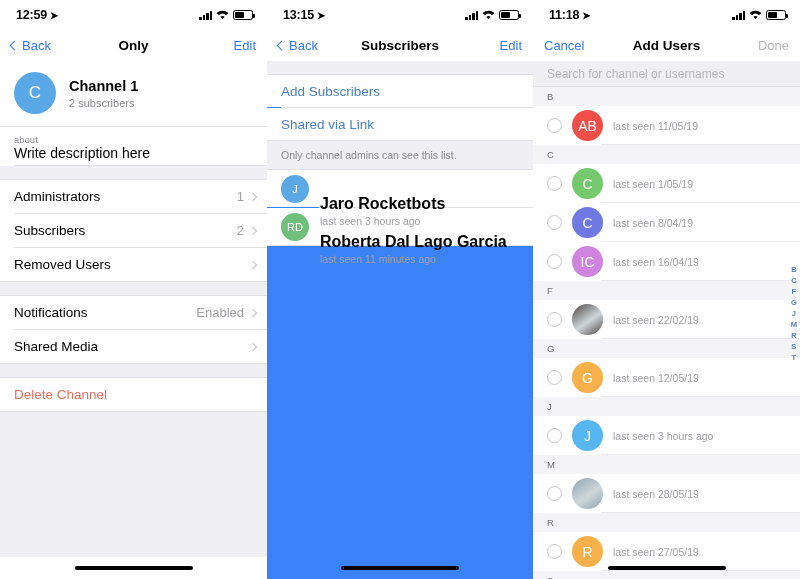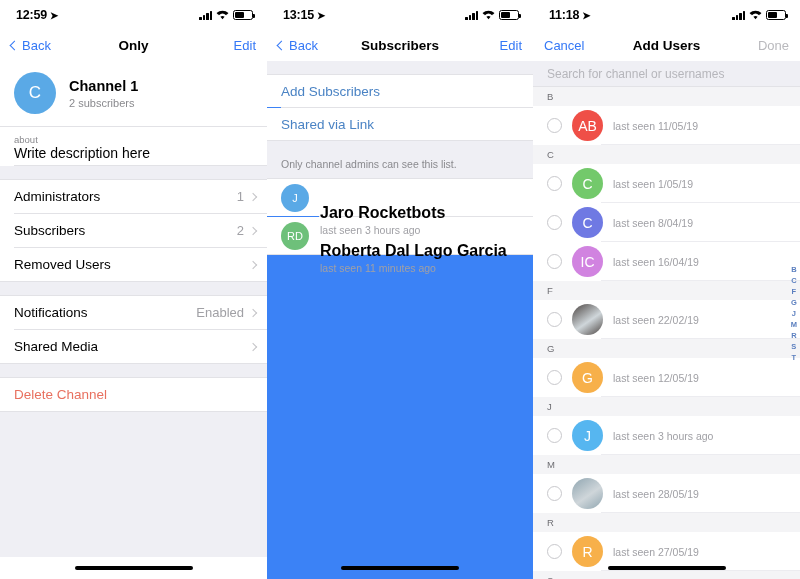--- a/index.html
+++ b/index.html
@@ -111,21 +111,21 @@
     transform: rotate(45deg);
   }
   .row-danger { font-size: 13.5px; color:#e8705f; }
 
   
   .blue-row {
     background:#fff; height: 32px; display:flex; align-items:center;
     padding: 0 14px; font-size: 13.5px; color:#4a83c4;
   }
   .footnote {
-    background:#efeff4; padding: 17px 14px 8px 14px;
+    background:#efeff4; padding: 8px 14px 8px 14px;
     font-size: 10.5px; color:#8a8a8e;
   }
   .person-row {
     background:#fff; display:flex; align-items:center; gap: 11px;
     padding: 5px 14px; height: 37px;
   }
   .pr-name { font-size: 16px; font-weight: bold; color:#000;margin-top:44px; }
   .pr-sub { font-size: 10.5px; color:#a0a0a5; margin-top: 2px; }
 
   

